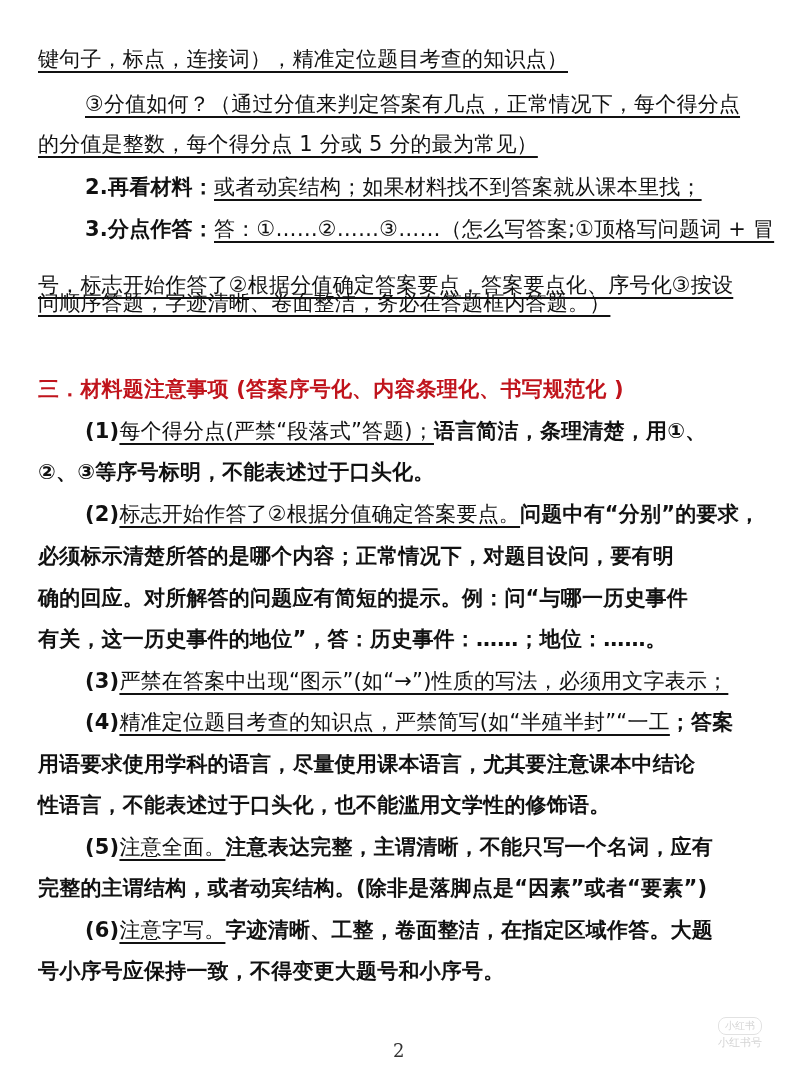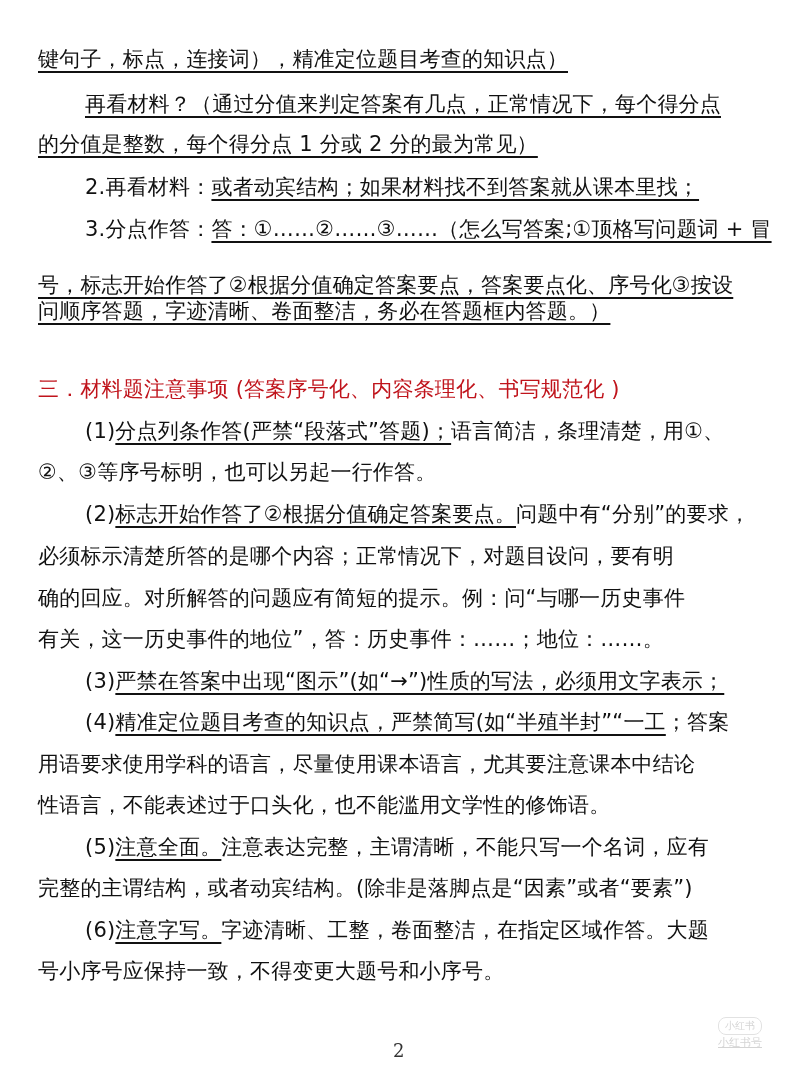--- a/index.html
+++ b/index.html
@@ -30,92 +30,91 @@
       height: 30px;
       letter-spacing: 0.2px;
     }
     .indent { left: 47px; }
     .u {
       text-decoration: underline;
       text-decoration-thickness: 1.5px;
       text-underline-offset: 5px;
       font-weight: normal;
     }
-    .b { font-weight: normal; }
+    .b { font-weight: bold; }
     .heading {
       color: #c0141c;
-      font-weight: normal;
+      font-weight: bold;
     }
     .page-number {
       position: absolute;
       left: 393px;
       top: 1040px;
       font-family: "DejaVu Serif", "Liberation Serif", serif;
       font-size: 18px;
       color: #333333;
     }
     .watermark {
       position: absolute;
       right: 38px;
       top: 1017px;
       text-align: right;
       color: #d4d4d4;
       font-size: 11px;
       line-height: 16px;
       filter: blur(0.6px);
-      text-decoration: underline;
     }
     .watermark .badge {
       display: inline-block;
       border: 1px solid #e2e2e2;
       border-radius: 8px;
       padding: 0 6px;
       font-size: 10px;
     }
   </style>
 </head>
 <body>
 
 <div class="page">
 
   <div class="line" style="top:4px">
     <span class="u">键句子，标点，连接词），精准定位题目考查的知识点）</span>
   </div>
 
   <div class="line indent" style="top:49px">
-    <span class="u">再看材料？（通过分值来判定答案有几点，正常情况下，每个得分点</span>
+    <span class="u">③分值如何？（通过分值来判定答案有几点，正常情况下，每个得分点</span>
   </div>
 
   <div class="line" style="top:89px">
-    <span class="u">的分值是整数，每个得分点 1 分或 2 分的最为常见）</span>
+    <span class="u">的分值是整数，每个得分点 1 分或 5 分的最为常见）</span>
   </div>
 
   <div class="line indent" style="top:132px">
     <span class="b">2.再看材料：</span><span class="u">或者动宾结构；如果材料找不到答案就从课本里找；</span>
   </div>
 
   <div class="line indent" style="top:174px">
     <span class="b">3.分点作答：</span><span class="u">答：①……②……③……（怎么写答案;①顶格写问题词 + 冒</span>
   </div>
 
   <div class="line" style="top:230px">
     <span class="u">号，标志开始作答了②根据分值确定答案要点，答案要点化、序号化③按设</span>
   </div>
 
-  <div class="line" style="top:256px">
+  <div class="line" style="top:248px">
     <span class="u">问顺序答题，字迹清晰、卷面整洁，务必在答题框内答题。）</span>
   </div>
 
   <div class="line heading" style="top:334px">三．材料题注意事项 (答案序号化、内容条理化、书写规范化 )</div>
 
   <div class="line indent" style="top:376px">
-    <span class="b">(1)</span><span class="u">分点列条作答(严禁“段落式”答题)；</span><span class="b">语言简洁，条理清楚，用①、</span>
+    <span class="b">(1)</span><span class="u">每个得分点(严禁“段落式”答题)；</span><span class="b">语言简洁，条理清楚，用①、</span>
   </div>
   <div class="line" style="top:417px">
-    <span class="b">②、③等序号标明，也可以另起一行作答。</span>
+    <span class="b">②、③等序号标明，不能表述过于口头化。</span>
   </div>
 
   <div class="line indent" style="top:459px">
     <span class="b">(2)</span><span class="u">标志开始作答了②根据分值确定答案要点。</span><span class="b">问题中有“分别”的要求，</span>
   </div>
   <div class="line" style="top:501px">
     <span class="b">必须标示清楚所答的是哪个内容；正常情况下，对题目设问，要有明</span>
   </div>
   <div class="line" style="top:543px">
     <span class="b">确的回应。对所解答的问题应有简短的提示。例：问“与哪一历史事件</span>

